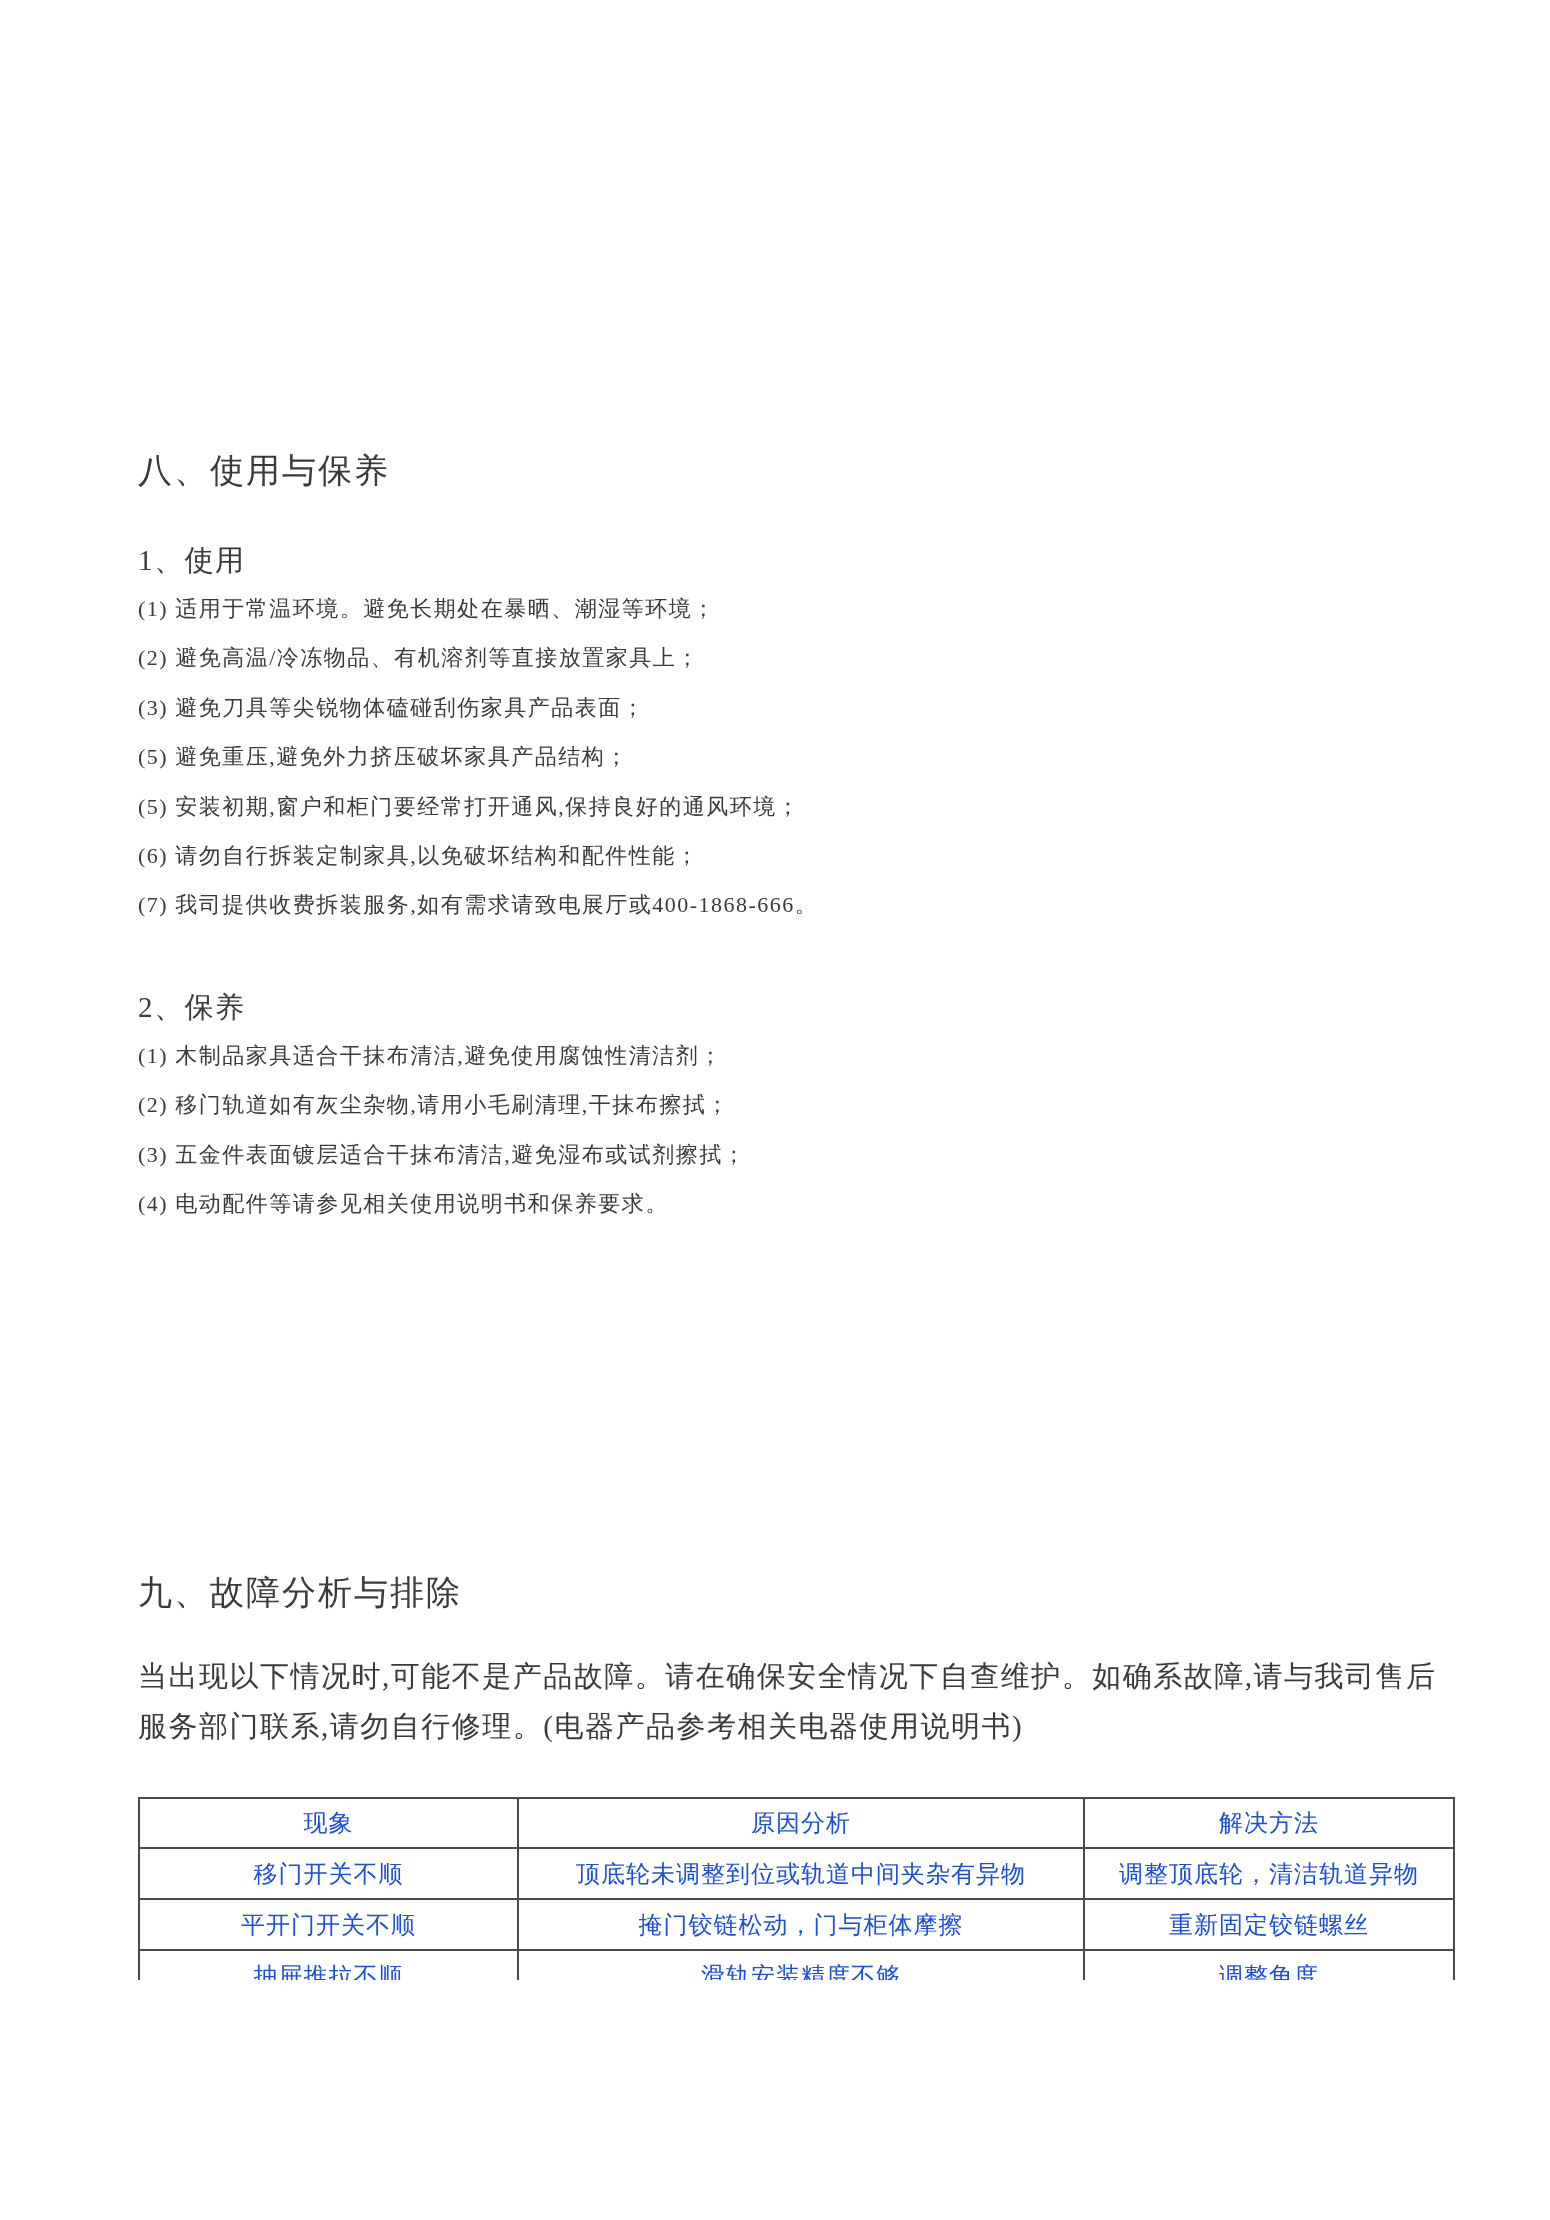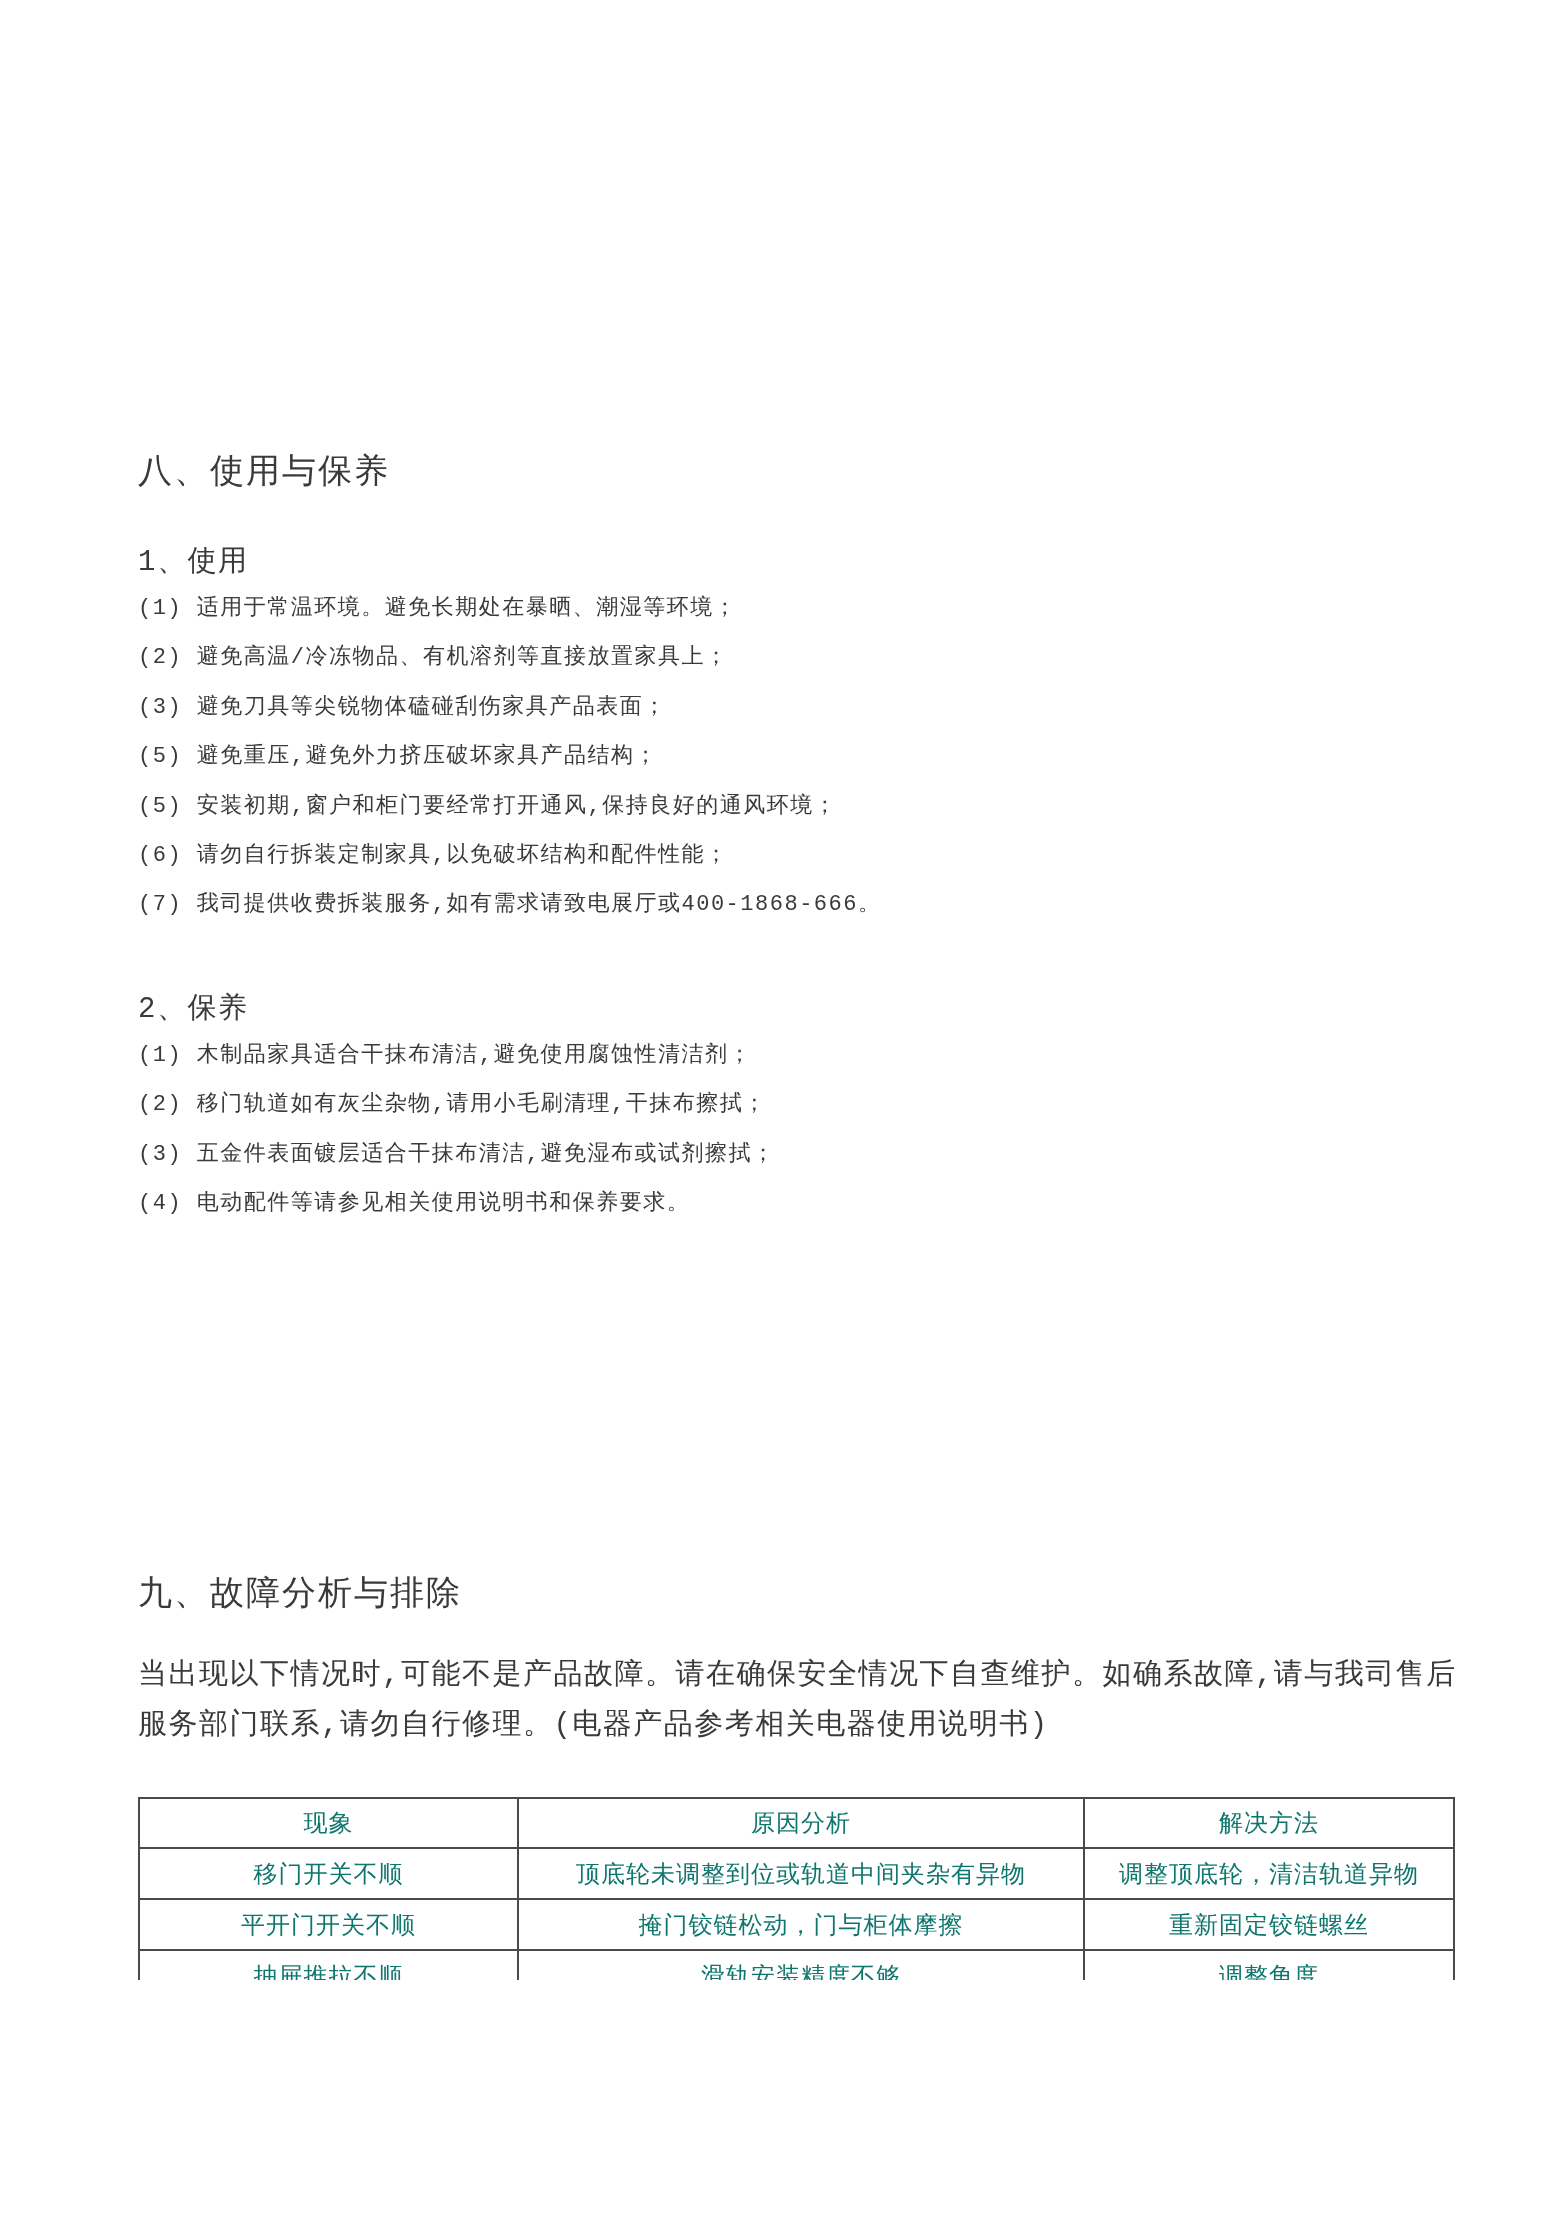--- a/index.html
+++ b/index.html
@@ -1,21 +1,21 @@
 <!DOCTYPE html>
 <html><head>
 <meta charset="utf-8">
 <style>
   html, body { margin: 0; padding: 0; background: #ffffff; }
   .page {
     position: relative;
     width: 1550px;
     height: 1980px;
     background: #ffffff;
-    font-family: Liberation Mono, monospace;
+    font-family: Liberation Serif, serif;
     color: #3a3a3a;
     overflow: hidden;
     border-radius: 13px;
   }
   .abs { position: absolute; left: 138px; }
   .sec-heading {
     font-size: 34px;
     font-weight: 400;
     letter-spacing: 2px;
     margin: 0;
@@ -39,21 +39,21 @@
   .para div { line-height: 50px; white-space: nowrap; }
   table.fault-table {
     position: absolute;
     left: 138px;
     top: 1797px;
     width: 1315px;
     border-collapse: collapse;
     table-layout: fixed;
     font-size: 24px;
     letter-spacing: 1px;
-    color: #0f766e;
+    color: #1d4ed8;
   }
   table.fault-table th, table.fault-table td {
     border: 2px solid #4a4a4a;
     text-align: center;
     vertical-align: middle;
     font-weight: 400;
     padding: 0;
     overflow: hidden;
   }
   table.fault-table thead tr { height: 50px; }

